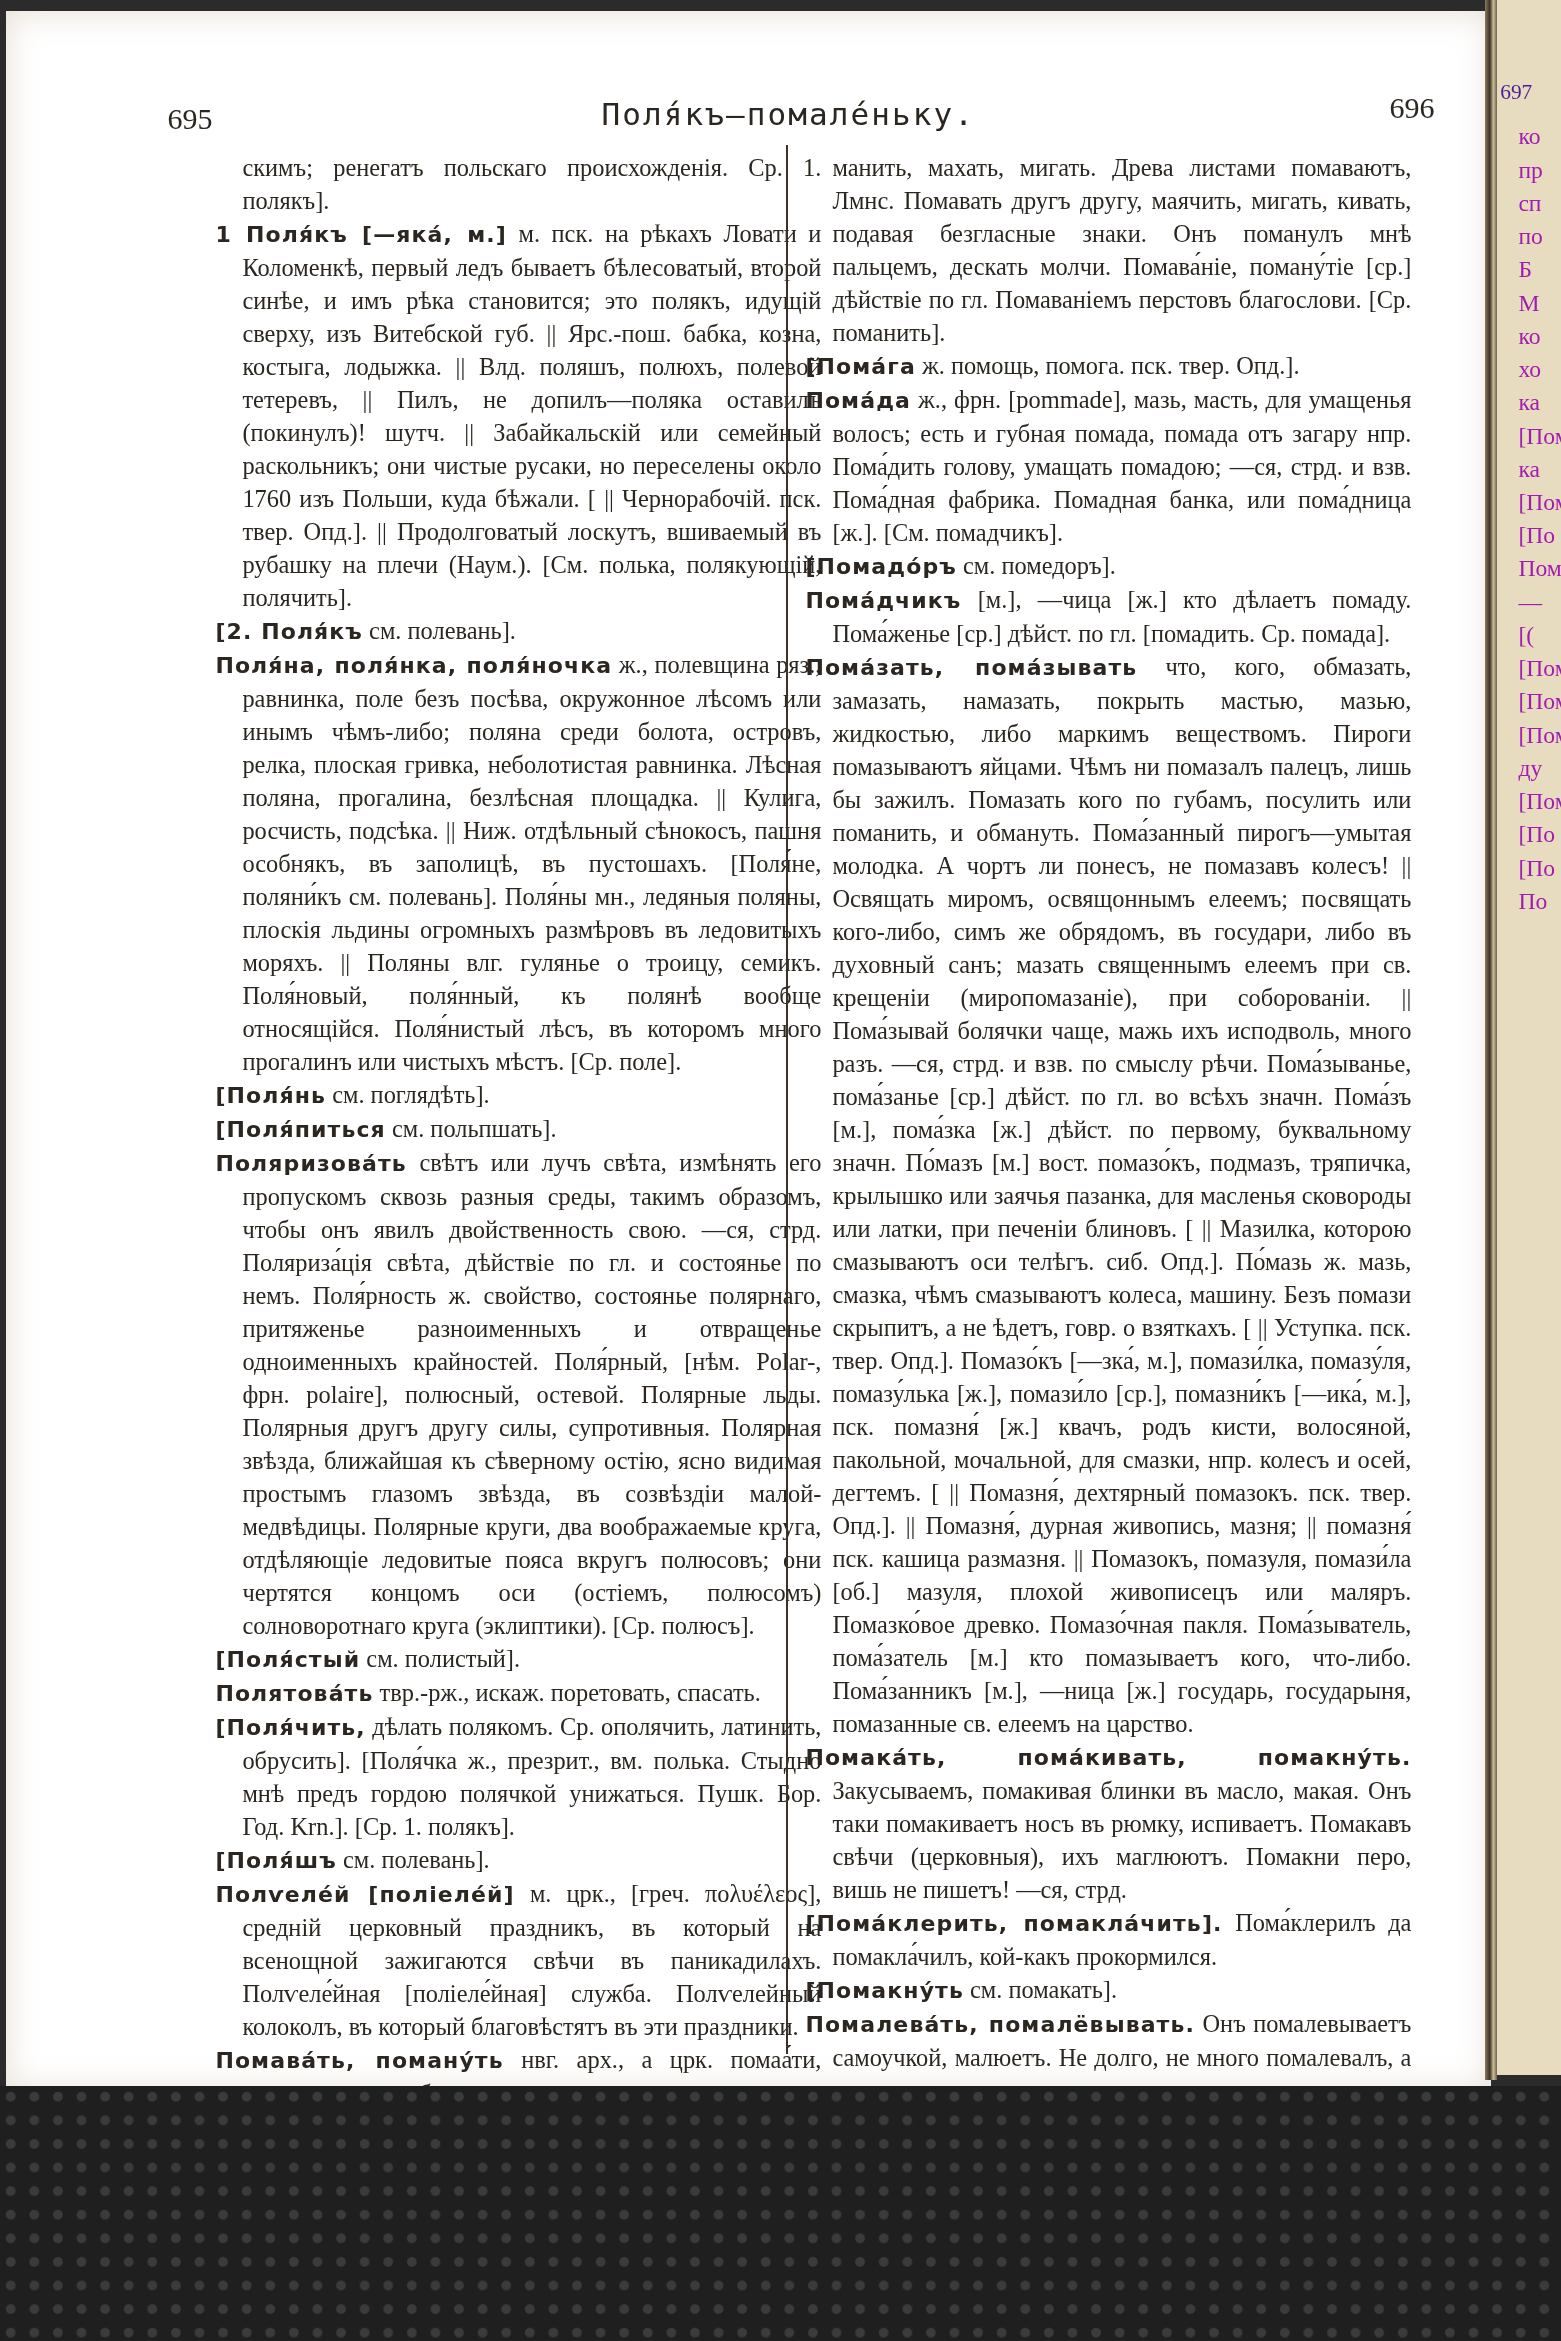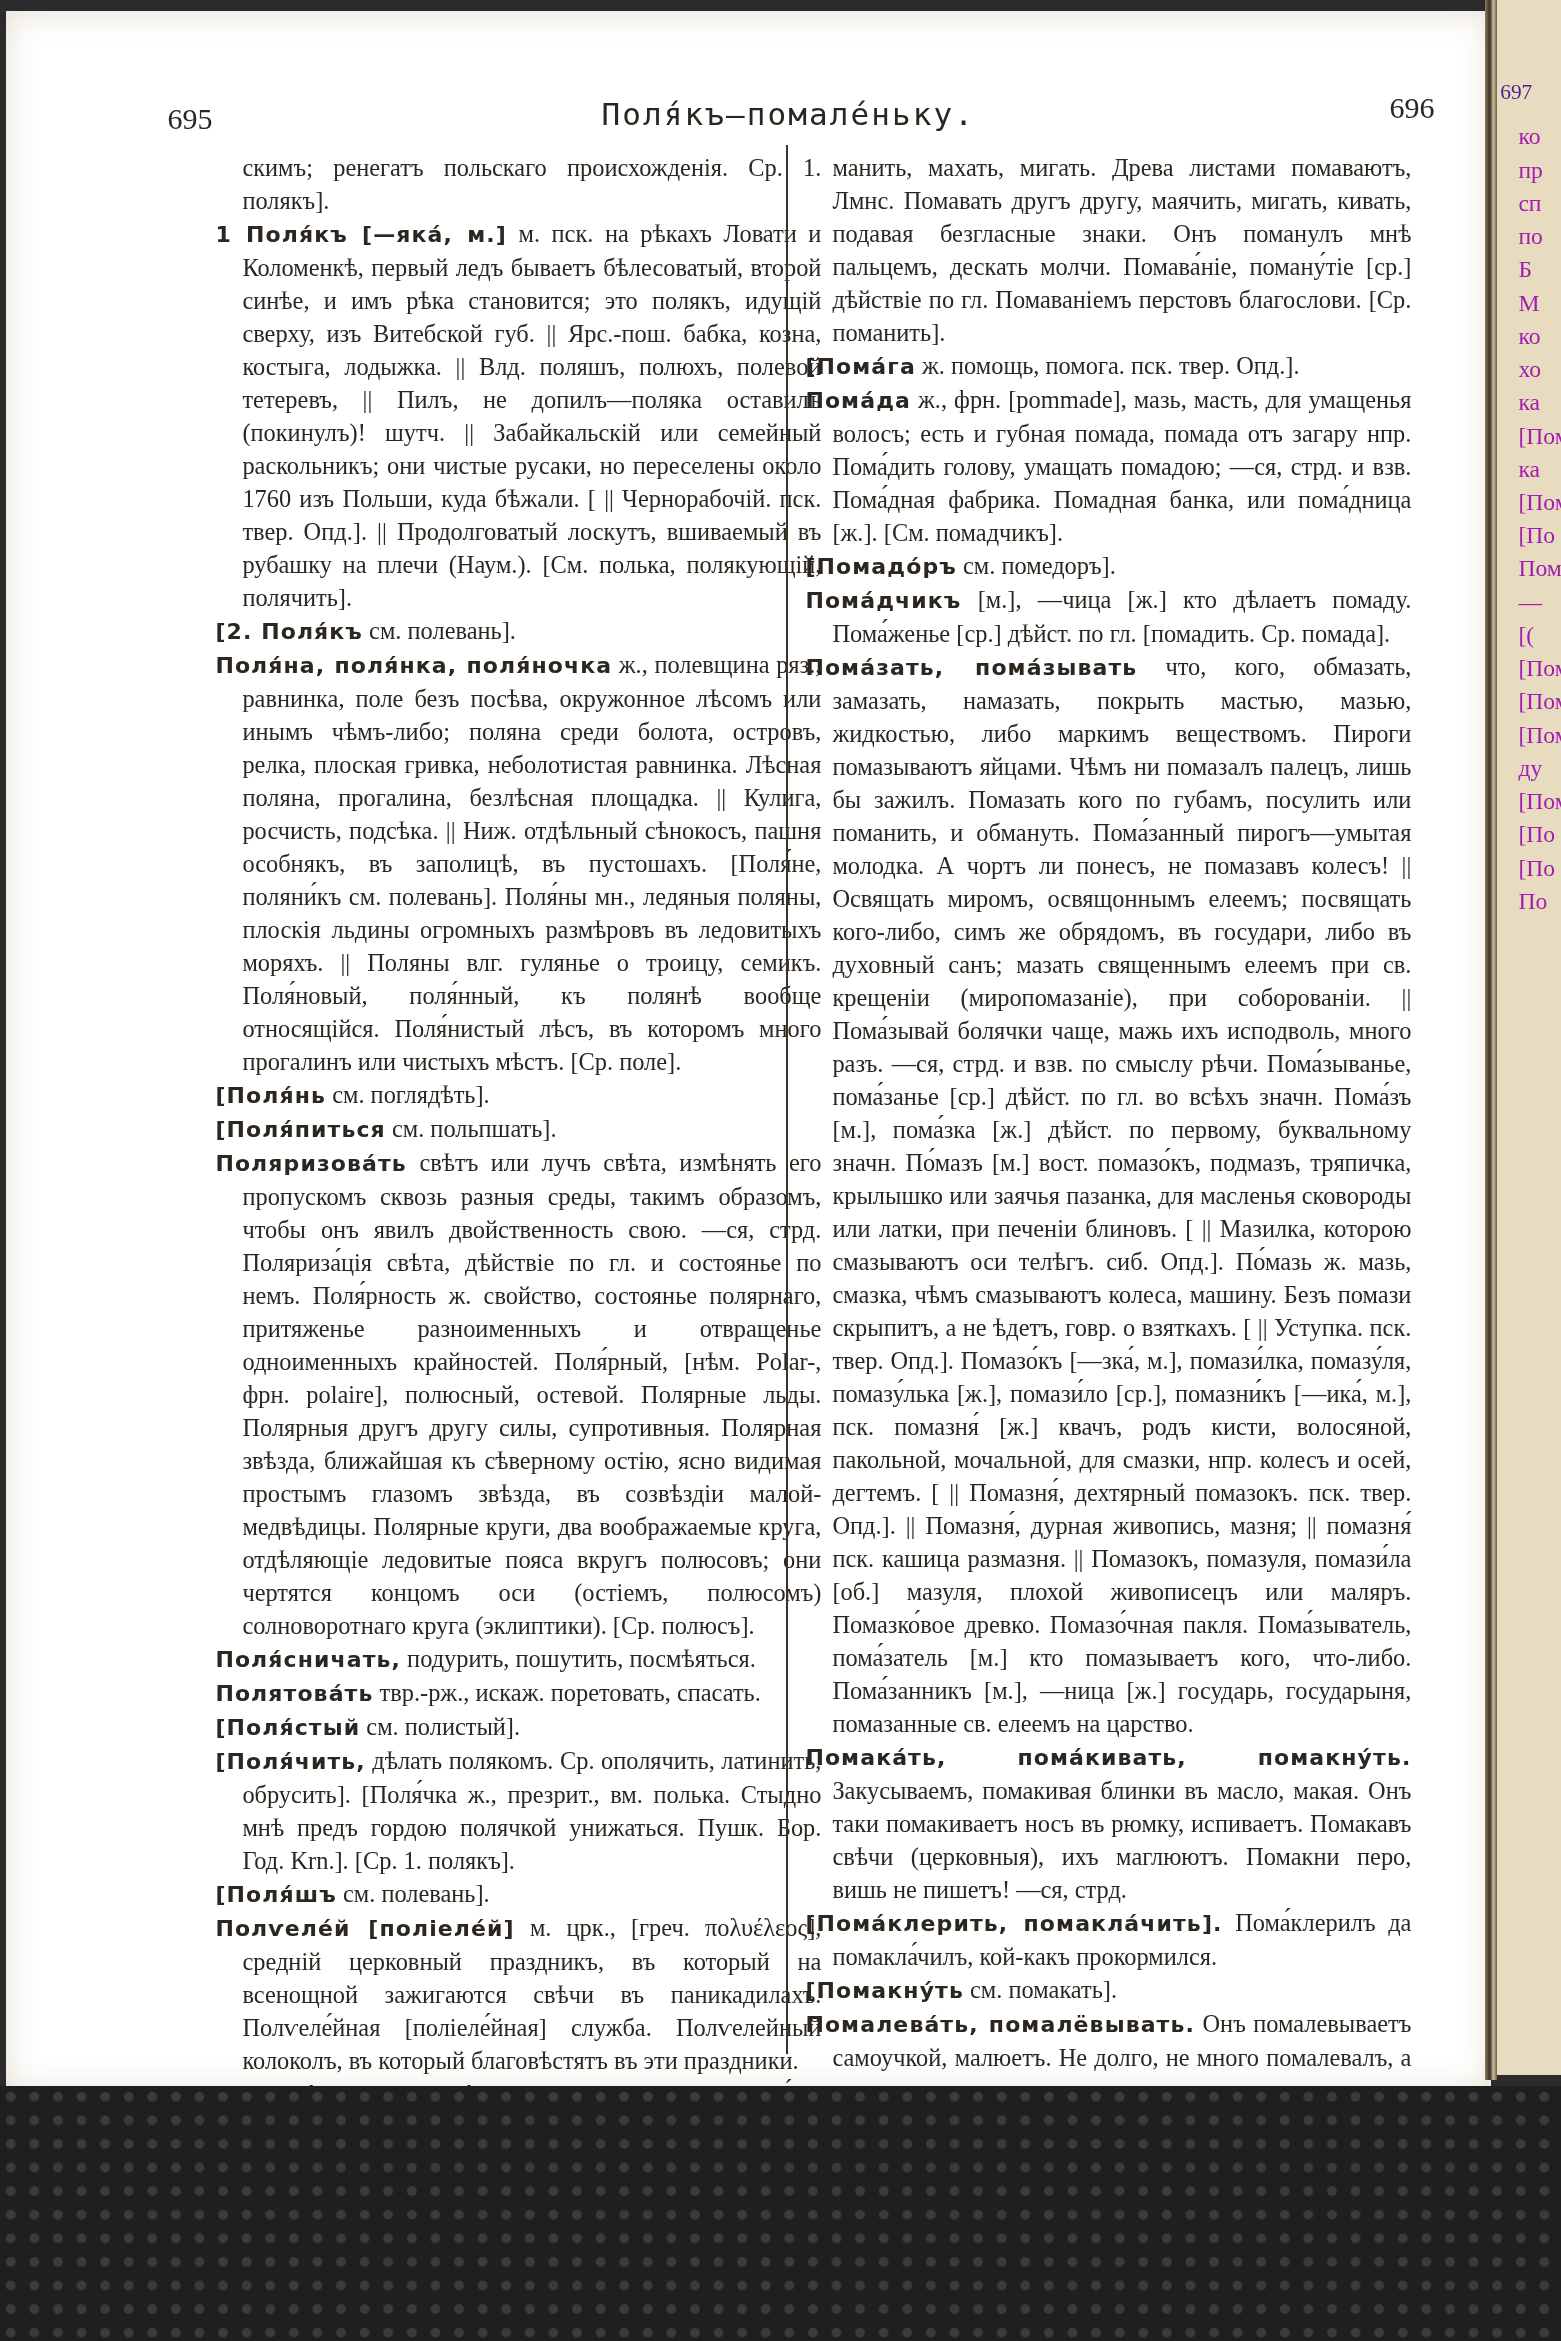--- a/index.html
+++ b/index.html
@@ -40,23 +40,22 @@
   </div>
 
   <div class="col col-left" id="colL">
       <p class="entry cont"><span>скимъ; ренегатъ польскаго происхожденія. Ср. 1. полякъ].</span></p>
       <p class="entry"><span class="hw">1 Поля́къ [—яка́, м.]</span> <span>м. пск. на рѣкахъ Ловати и Коломенкѣ, первый ледъ бываетъ бѣлесоватый, второй синѣе, и имъ рѣка становится; это полякъ, идущій сверху, изъ Витебской губ. || Ярс.-пош. бабка, козна, костыга, лодыжка. || Влд. поляшъ, полюхъ, полевой тетеревъ, || Пилъ, не допилъ—поляка оставилъ (покинулъ)! шутч. || Забайкальскій или семейный раскольникъ; они чистые русаки, но переселены около 1760 изъ Польши, куда бѣжали. [ || Чернорабочій. пск. твер. Опд.]. || Продолговатый лоскутъ, вшиваемый въ рубашку на плечи (Наум.). [См. полька, полякующій, полячить].</span></p>
       <p class="entry"><span class="hw">[2. Поля́къ</span> <span>см. полевань].</span></p>
       <p class="entry"><span class="hw">Поля́на, поля́нка, поля́ночка</span> <span>ж., полевщина ряз., равнинка, поле безъ посѣва, окружонное лѣсомъ или инымъ чѣмъ-либо; поляна среди болота, островъ, релка, плоская гривка, неболотистая равнинка. Лѣсная поляна, прогалина, безлѣсная площадка. || Кулига, росчисть, подсѣка. || Ниж. отдѣльный сѣнокосъ, пашня особнякъ, въ заполицѣ, въ пустошахъ. [Поля́не, поляни́къ см. полевань]. Поля́ны мн., ледяныя поляны, плоскія льдины огромныхъ размѣровъ въ ледовитыхъ моряхъ. || Поляны влг. гулянье о троицу, семикъ. Поля́новый, поля́нный, къ полянѣ вообще относящійся. Поля́нистый лѣсъ, въ которомъ много прогалинъ или чистыхъ мѣстъ. [Ср. поле].</span></p>
       <p class="entry"><span class="hw">[Поля́нь</span> <span>см. поглядѣть].</span></p>
       <p class="entry"><span class="hw">[Поля́питься</span> <span>см. польпшать].</span></p>
       <p class="entry"><span class="hw">Поляризова́ть</span> <span>свѣтъ или лучъ свѣта, измѣнять его пропускомъ сквозь разныя среды, такимъ образомъ, чтобы онъ явилъ двойственность свою. —ся, стрд. Поляриза́ція свѣта, дѣйствіе по гл. и состоянье по немъ. Поля́рность ж. свойство, состоянье полярнаго, притяженье разноименныхъ и отвращенье одноименныхъ крайностей. Поля́рный, [нѣм. Polar-, фрн. polaire], полюсный, остевой. Полярные льды. Полярныя другъ другу силы, супротивныя. Полярная звѣзда, ближайшая къ сѣверному остію, ясно видимая простымъ глазомъ звѣзда, въ созвѣздіи малой-медвѣдицы. Полярные круги, два воображаемые круга, отдѣляющіе ледовитые пояса вкругъ полюсовъ; они чертятся концомъ оси (остіемъ, полюсомъ) солноворотнаго круга (эклиптики). [Ср. полюсъ].</span></p>
-      <p class="entry"><span class="hw">Поля́сничать,</span> <span>подурить, пошутить, посмѣяться.</span></p>
+      <p class="entry"><span class="hw">[Поля́стый</span> <span>см. полистый].</span></p>
       <p class="entry"><span class="hw">Полятова́ть</span> <span>твр.-рж., искаж. поретовать, спасать.</span></p>
-      <p class="entry"><span class="hw">[Поля́стый</span> <span>см. полистый].</span></p>
       <p class="entry"><span class="hw">[Поля́чить,</span> <span>дѣлать полякомъ. Ср. ополячить, латинить, обрусить]. [Поля́чка ж., презрит., вм. полька. Стыдно мнѣ предъ гордою полячкой унижаться. Пушк. Бор. Год. Krn.]. [Ср. 1. полякъ].</span></p>
       <p class="entry"><span class="hw">[Поля́шъ</span> <span>см. полевань].</span></p>
       <p class="entry"><span class="hw">Полѵеле́й [поліеле́й]</span> <span>м. црк., [греч. πολυέλεος], средній церковный праздникъ, въ который на всенощной зажигаются свѣчи въ паникадилахъ. Полѵеле́йная [поліеле́йная] служба. Полѵелейный колоколъ, въ который благовѣстятъ въ эти праздники.</span></p>
       <p class="entry"><span class="hw">Помава́ть, поману́ть</span> <span>нвг. арх., а црк. помаа́ти, помахивать, колебать, маячить; подавать знакъ,</span></p>
     </div>
   <div class="divider"></div>
   <div class="col col-right" id="colR">
       <p class="entry cont"><span>манить, махать, мигать. Древа листами помаваютъ, Лмнс. Помавать другъ другу, маячить, мигать, кивать, подавая безгласные знаки. Онъ поманулъ мнѣ пальцемъ, дескать молчи. Помава́ніе, поману́тіе [ср.] дѣйствіе по гл. Помаваніемъ перстовъ благослови. [Ср. поманить].</span></p>
       <p class="entry"><span class="hw">[Пома́га</span> <span>ж. помощь, помога. пск. твер. Опд.].</span></p>
       <p class="entry"><span class="hw">Пома́да</span> <span>ж., фрн. [pommade], мазь, масть, для умащенья волосъ; есть и губная помада, помада отъ загару нпр. Пома́дить голову, умащать помадою; —ся, стрд. и взв. Пома́дная фабрика. Помадная банка, или пома́дница [ж.]. [См. помадчикъ].</span></p>

